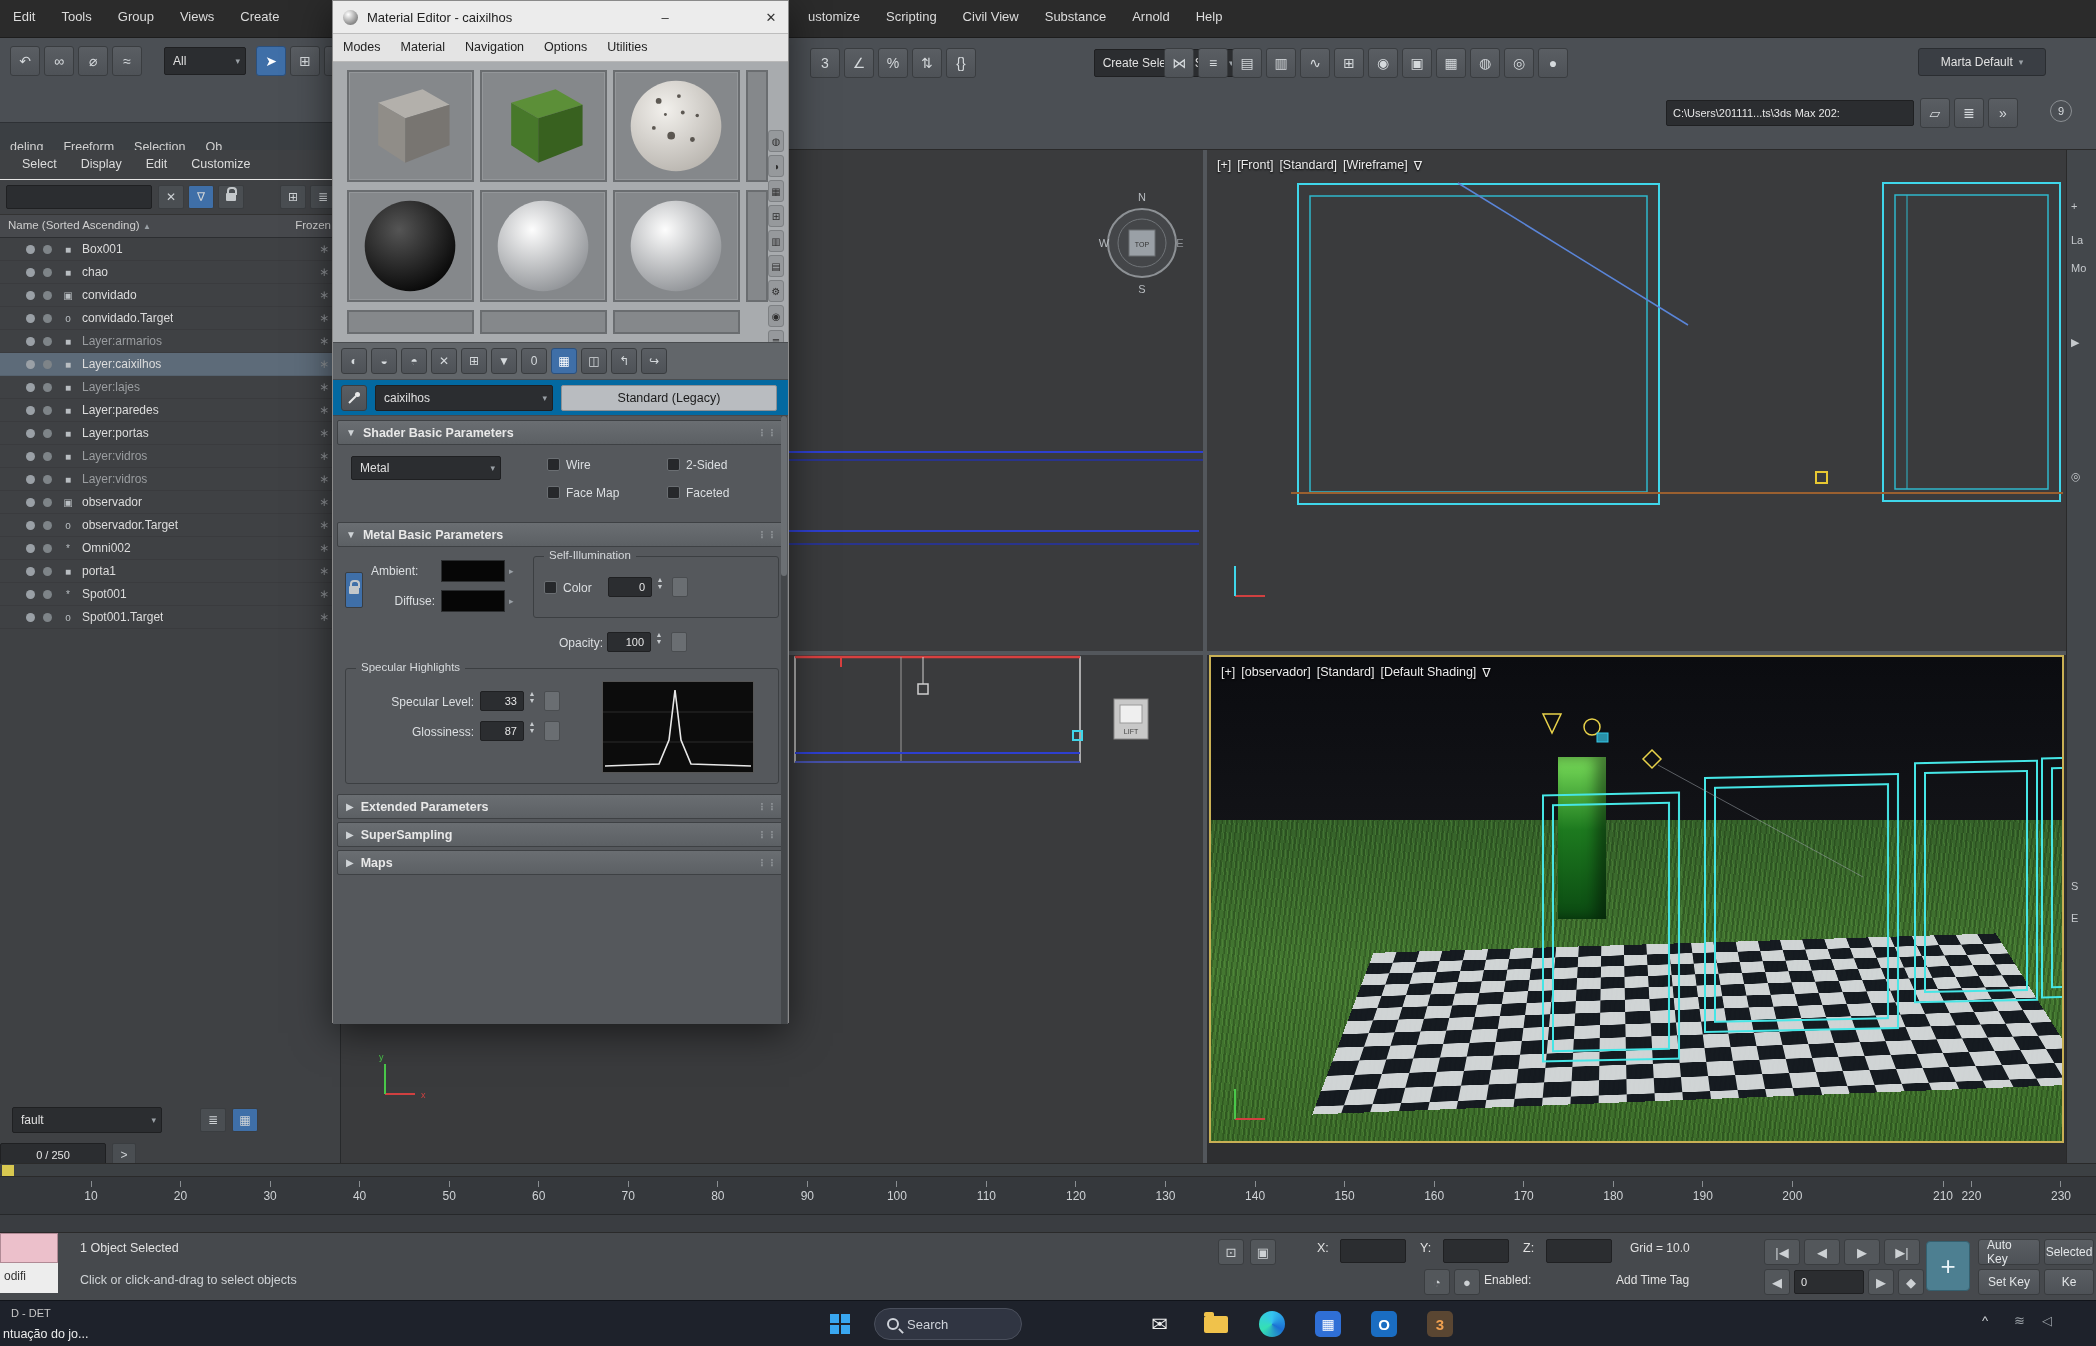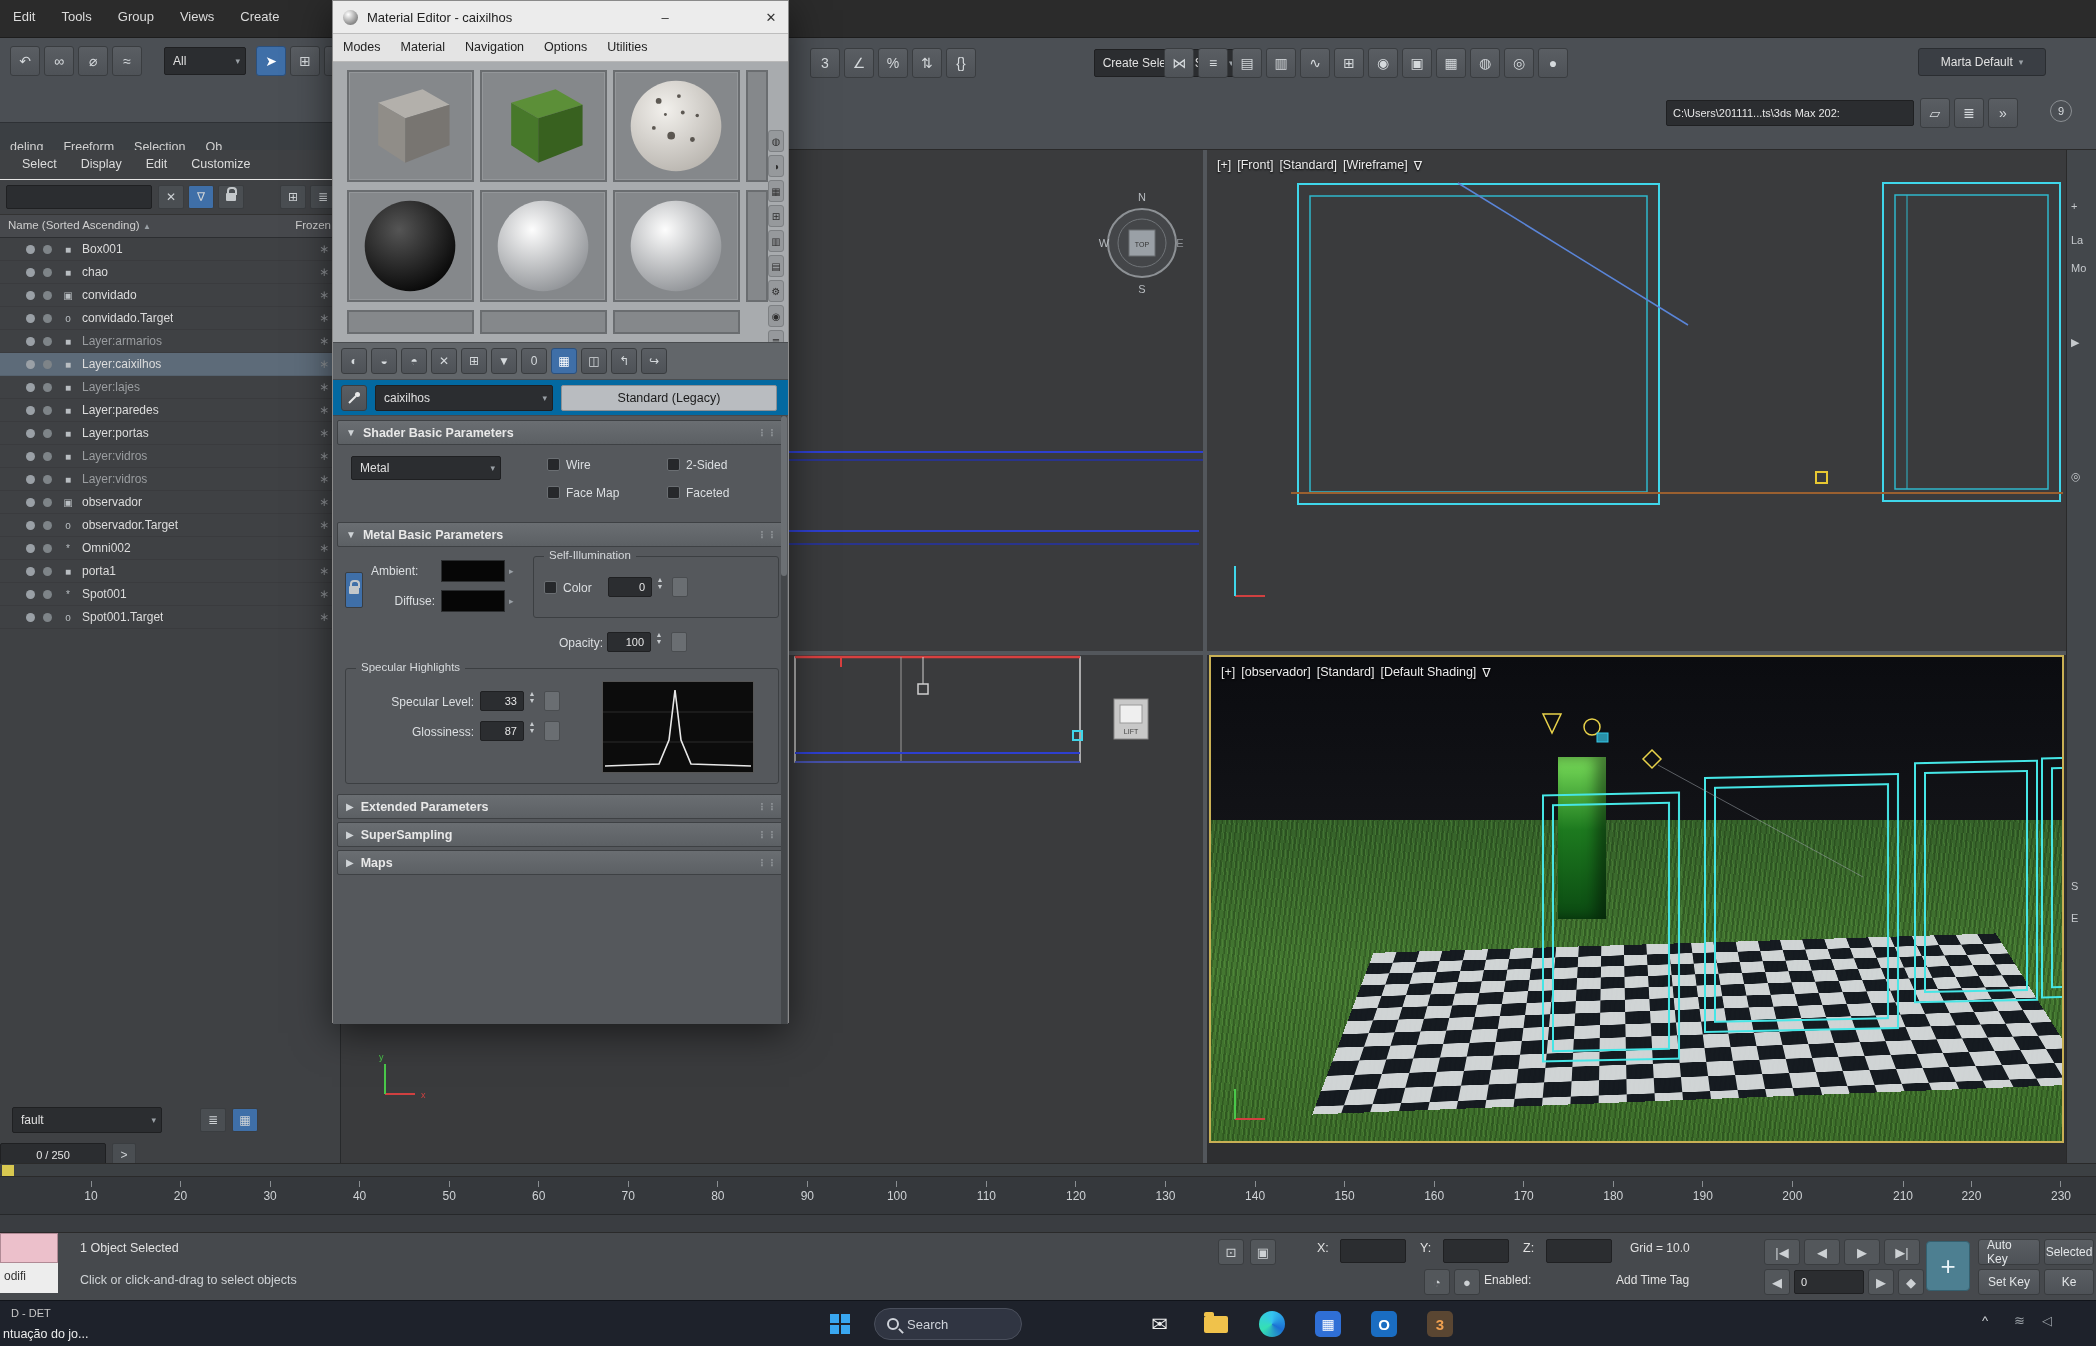--- a/index.html
+++ b/index.html
@@ -140,20 +140,21 @@
   #me-scroll{position:absolute;right:1px;top:415px;width:6px;height:608px;background:#44474a}
   #me-scroll i{position:absolute;left:0;top:0;width:6px;height:160px;background:#6c7074;border-radius:3px}
 </style>
 </head>
 <body>
 
 <div id="screen">
 
   <div id="menubar" class="abs">
     <span id="menu-left"><span class="menu-item">Edit</span><span class="menu-item">Tools</span><span class="menu-item">Group</span><span class="menu-item">Views</span><span class="menu-item">Create</span></span>
+    <span id="menu-right"><span class="menu-item">ustomize</span><span class="menu-item">Scripting</span><span class="menu-item">Civil View</span><span class="menu-item">Substance</span><span class="menu-item">Arnold</span><span class="menu-item">Help</span></span>
   </div>
 
   <div id="toolbar" class="abs">
     <span id="tb-left-icons" class="abs" style="left:10px;top:8px"><span class="tbtn">↶</span><span class="tbtn">∞</span><span class="tbtn">⌀</span><span class="tbtn">≈</span></span>
     <span class="combo abs" style="left:164px;top:9px;width:82px;height:28px">
       <span>All</span>
         <span class="caret">▾</span>
     </span>
     <span id="tb-select-icons" class="abs" style="left:256px;top:8px"><span class="tbtn active">➤</span><span class="tbtn">⊞</span><span class="tbtn">▭</span></span>
 
@@ -460,21 +461,21 @@
       <div class="tick" style="left: 964.45px;"><i></i>110</div>
       <div class="tick" style="left: 1053.99px;"><i></i>120</div>
       <div class="tick" style="left: 1143.54px;"><i></i>130</div>
       <div class="tick" style="left: 1233.09px;"><i></i>140</div>
       <div class="tick" style="left: 1322.63px;"><i></i>150</div>
       <div class="tick" style="left: 1412.17px;"><i></i>160</div>
       <div class="tick" style="left: 1501.72px;"><i></i>170</div>
       <div class="tick" style="left: 1591.26px;"><i></i>180</div>
       <div class="tick" style="left: 1680.81px;"><i></i>190</div>
       <div class="tick" style="left: 1770.35px;"><i></i>200</div>
-      <div class="tick" style="left: 1881px;"><i></i>210</div>
+      <div class="tick" style="left: 1921px;"><i></i>210</div>
       <div class="tick" style="left: 1949.44px;"><i></i>220</div>
       <div class="tick" style="left: 2038.99px;"><i></i>230</div>
     </div>
 
   <div id="status-gap" class="abs"></div>
   <div id="statusbar" class="abs">
     <div id="listener-pink"></div>
     <div id="listener-white"><span>odifi</span></div>
 
     <span class="sb-text" style="left:80px;top:8px">1 Object Selected</span>

